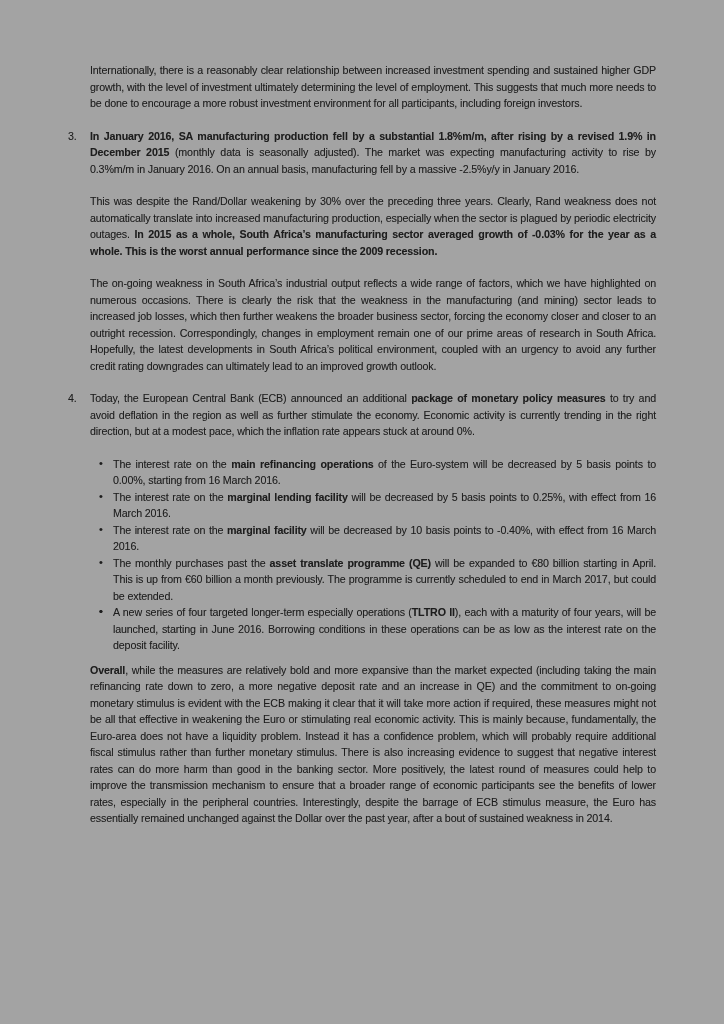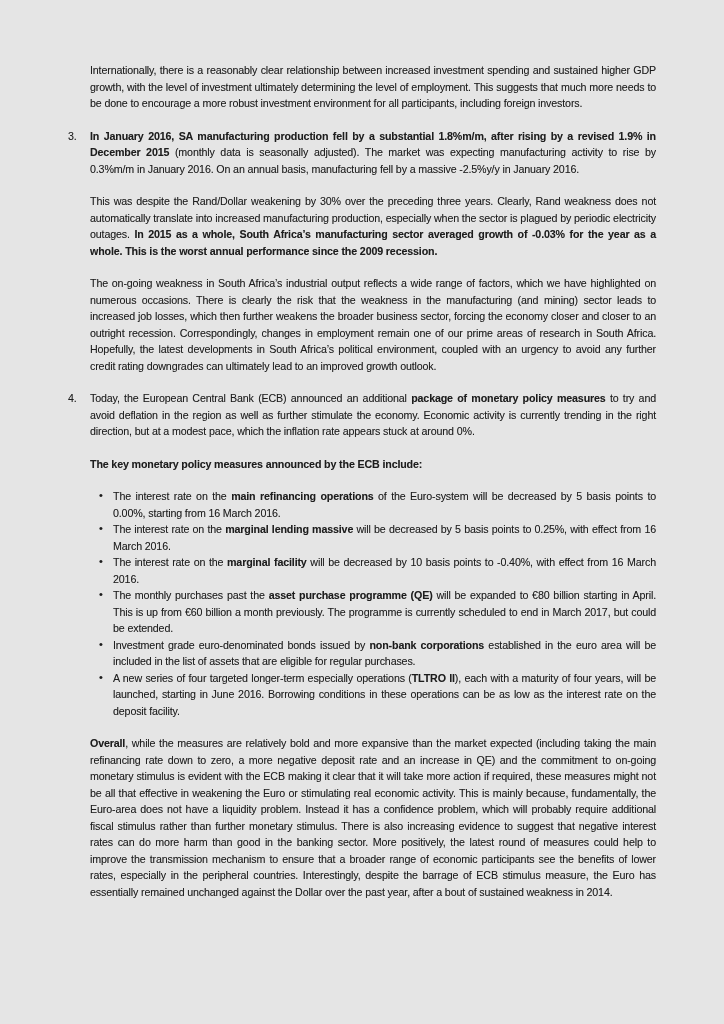--- a/index.html
+++ b/index.html
@@ -4,21 +4,21 @@
 <style>
   html, body {
     margin: 0;
     padding: 0;
     background: #ffffff;
   }
   .page {
     position: relative;
     width: 724px;
     height: 1024px;
-    background: #e5e5e5;
+    background: #a3a3a3;
     overflow: hidden;
     font-family: "Liberation Sans", sans-serif;
   }
   .doc {
     position: absolute;
     top: 62px;
     left: 90px;
     width: 566px;
     font-size: 10.7px;
     line-height: 16.5px;
@@ -40,34 +40,33 @@
     position: relative;
     padding-left: 23px;
     margin-bottom: 0;
   }
   .bullet .marker {
     position: absolute;
     left: 9px;
     top: -1px;
     font-size: 11px;
   }
-  .bullet + .paragraph { margin-top: 16px; }
+  .bullet + .paragraph { margin-top: 8px; }
 </style>
 </head>
 <body>
 
 <div class="page">
   <div class="doc">
       <div class="block paragraph"><span><span>Internationally, there is a reasonably clear relationship between increased investment spending and sustained higher GDP growth, with the level of investment ultimately determining the level of employment. This suggests that much more needs to be done to encourage a more robust investment environment for all participants, including foreign investors.</span></span></div>
       <div class="block numbered"><span class="num">3.</span><span><span class="b">In January 2016, SA manufacturing production fell by a substantial 1.8%m/m, after rising by a revised 1.9% in December 2015</span><span> (monthly data is seasonally adjusted). The market was expecting manufacturing activity to rise by 0.3%m/m in January 2016. On an annual basis, manufacturing fell by a massive -2.5%y/y in January 2016.</span></span></div>
       <div class="block paragraph"><span><span>This was despite the Rand/Dollar weakening by 30% over the preceding three years. Clearly, Rand weakness does not automatically translate into increased manufacturing production, especially when the sector is plagued by periodic electricity outages. </span><span class="b">In 2015 as a whole, South Africa’s manufacturing sector averaged growth of -0.03% for the year as a whole. This is the worst annual performance since the 2009 recession.</span></span></div>
       <div class="block paragraph"><span><span>The on-going weakness in South Africa’s industrial output reflects a wide range of factors, which we have highlighted on numerous occasions. There is clearly the risk that the weakness in the manufacturing (and mining) sector leads to increased job losses, which then further weakens the broader business sector, forcing the economy closer and closer to an outright recession. Correspondingly, changes in employment remain one of our prime areas of research in South Africa. Hopefully, the latest developments in South Africa’s political environment, coupled with an urgency to avoid any further credit rating downgrades can ultimately lead to an improved growth outlook.</span></span></div>
       <div class="block numbered"><span class="num">4.</span><span><span>Today, the European Central Bank (ECB) announced an additional </span><span class="b">package of monetary policy measures</span><span> to try and avoid deflation in the region as well as further stimulate the economy. Economic activity is currently trending in the right direction, but at a modest pace, which the inflation rate appears stuck at around 0%.</span></span></div>
-      <div class="block heading"><span><span class="b">The key monetary policy measures announced by the ECB include:</span></span></div>
       <div class="block bullet"><span class="marker">•</span><span><span>The interest rate on the </span><span class="b">main refinancing operations</span><span> of the Euro-system will be decreased by 5 basis points to 0.00%, starting from 16 March 2016.</span></span></div>
-      <div class="block bullet"><span class="marker">•</span><span><span>The interest rate on the </span><span class="b">marginal lending massive</span><span> will be decreased by 5 basis points to 0.25%, with effect from 16 March 2016.</span></span></div>
+      <div class="block bullet"><span class="marker">•</span><span><span>The interest rate on the </span><span class="b">marginal lending facility</span><span> will be decreased by 5 basis points to 0.25%, with effect from 16 March 2016.</span></span></div>
       <div class="block bullet"><span class="marker">•</span><span><span>The interest rate on the </span><span class="b">marginal facility</span><span> will be decreased by 10 basis points to -0.40%, with effect from 16 March 2016.</span></span></div>
-      <div class="block bullet"><span class="marker">•</span><span><span>The monthly purchases past the </span><span class="b">asset purchase programme (QE)</span><span> will be expanded to €80 billion starting in April. This is up from €60 billion a month previously. The programme is currently scheduled to end in March 2017, but could be extended.</span></span></div>
-      <div class="block bullet"><span class="marker">•</span><span><span>Investment grade euro-denominated bonds issued by </span><span class="b">non-bank corporations</span><span> established in the euro area will be included in the list of assets that are eligible for regular purchases.</span></span></div>
+      <div class="block bullet"><span class="marker">•</span><span><span>The monthly purchases past the </span><span class="b">asset translate programme (QE)</span><span> will be expanded to €80 billion starting in April. This is up from €60 billion a month previously. The programme is currently scheduled to end in March 2017, but could be extended.</span></span></div>
+      <div class="block bullet"><span class="marker">•</span></div>
       <div class="block bullet"><span class="marker">•</span><span><span>A new series of four targeted longer-term especially operations (</span><span class="b">TLTRO II</span><span>), each with a maturity of four years, will be launched, starting in June 2016. Borrowing conditions in these operations can be as low as the interest rate on the deposit facility.</span></span></div>
       <div class="block paragraph"><span><span class="b">Overall</span><span>, while the measures are relatively bold and more expansive than the market expected (including taking the main refinancing rate down to zero, a more negative deposit rate and an increase in QE) and the commitment to on-going monetary stimulus is evident with the ECB making it clear that it will take more action if required, these measures might not be all that effective in weakening the Euro or stimulating real economic activity. This is mainly because, fundamentally, the Euro-area does not have a liquidity problem. Instead it has a confidence problem, which will probably require additional fiscal stimulus rather than further monetary stimulus. There is also increasing evidence to suggest that negative interest rates can do more harm than good in the banking sector. More positively, the latest round of measures could help to improve the transmission mechanism to ensure that a broader range of economic participants see the benefits of lower rates, especially in the peripheral countries. Interestingly, despite the barrage of ECB stimulus measure, the Euro has essentially remained unchanged against the Dollar over the past year, after a bout of sustained weakness in 2014.</span></span></div>
     </div>
 </div>
 
 </body></html>

